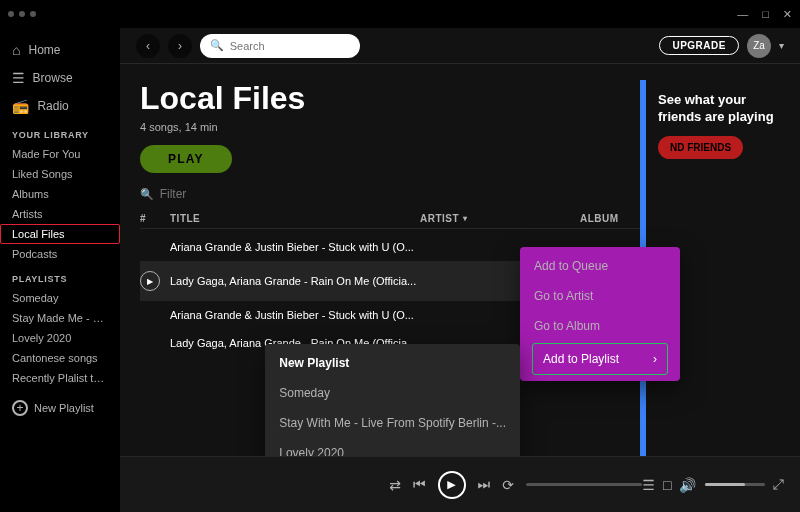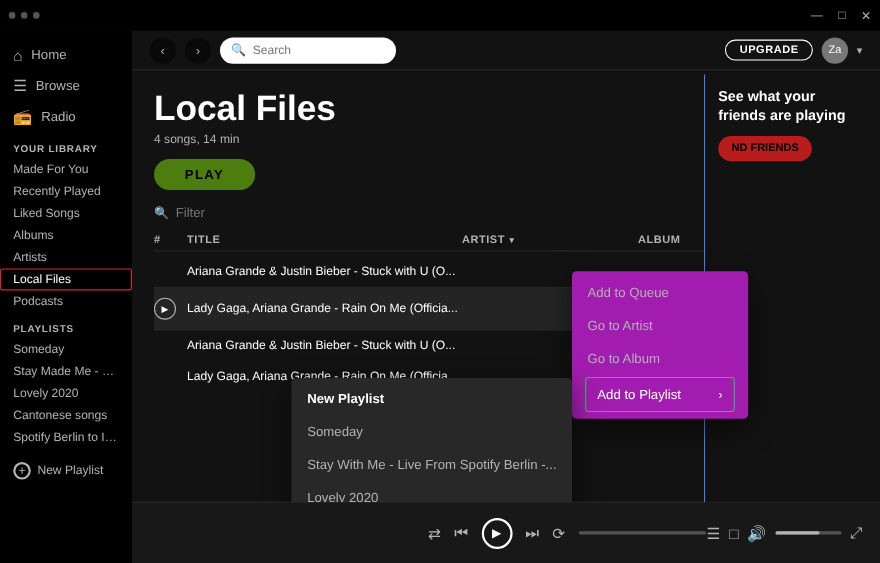--- a/index.html
+++ b/index.html
@@ -317,24 +317,24 @@
       color: #b3b3b3;
       cursor: pointer;
       font-size: 12px;
     }
     .submenu-item.new-playlist { color: #fff; font-weight: 600; }
 
     
     .friends-panel {
       position: absolute;
       right: 0;
-      top: 4px;
+      top: 16px;
       width: 160px;
       background: #121212;
-      border-left: 1px solid #3b82f6;
+      border-left: 6px solid #3b82f6;
       padding: 12px;
       height: 100%;
     }
     .friends-text {
       color: #fff;
       font-size: 13px;
       font-weight: 700;
       line-height: 1.3;
       margin-bottom: 10px;
     }
@@ -435,34 +435,33 @@
       <span>Browse</span>
     </div>
     <div class="sidebar-nav-item">
       <span class="nav-icon">📻</span>
       <span>Radio</span>
     </div>
 
     <div class="sidebar-section-label">YOUR LIBRARY</div>
 
     <div class="sidebar-link">Made For You</div>
-    <div class="sidebar-link">Recently Played</div>
     <div class="sidebar-link">Liked Songs</div>
     <div class="sidebar-link">Albums</div>
     <div class="sidebar-link">Artists</div>
     <div class="sidebar-link active">Local Files</div>
     <div class="sidebar-link">Podcasts</div>
 
     <div class="sidebar-playlists-label">PLAYLISTS</div>
 
     <div class="sidebar-link">Someday</div>
     <div class="sidebar-link">Stay Made Me - Liv...</div>
     <div class="sidebar-link">Lovely 2020</div>
     <div class="sidebar-link">Cantonese songs</div>
-    <div class="sidebar-link">Spotify Berlin to IT...</div>
+    <div class="sidebar-link">Recently Plalist to IT...</div>
 
     <div class="sidebar-new-playlist">
       <div class="plus-circle">+</div>
       <span>New Playlist</span>
     </div>
   </div>
 
   <div class="right-col">
 
     <div class="header">

